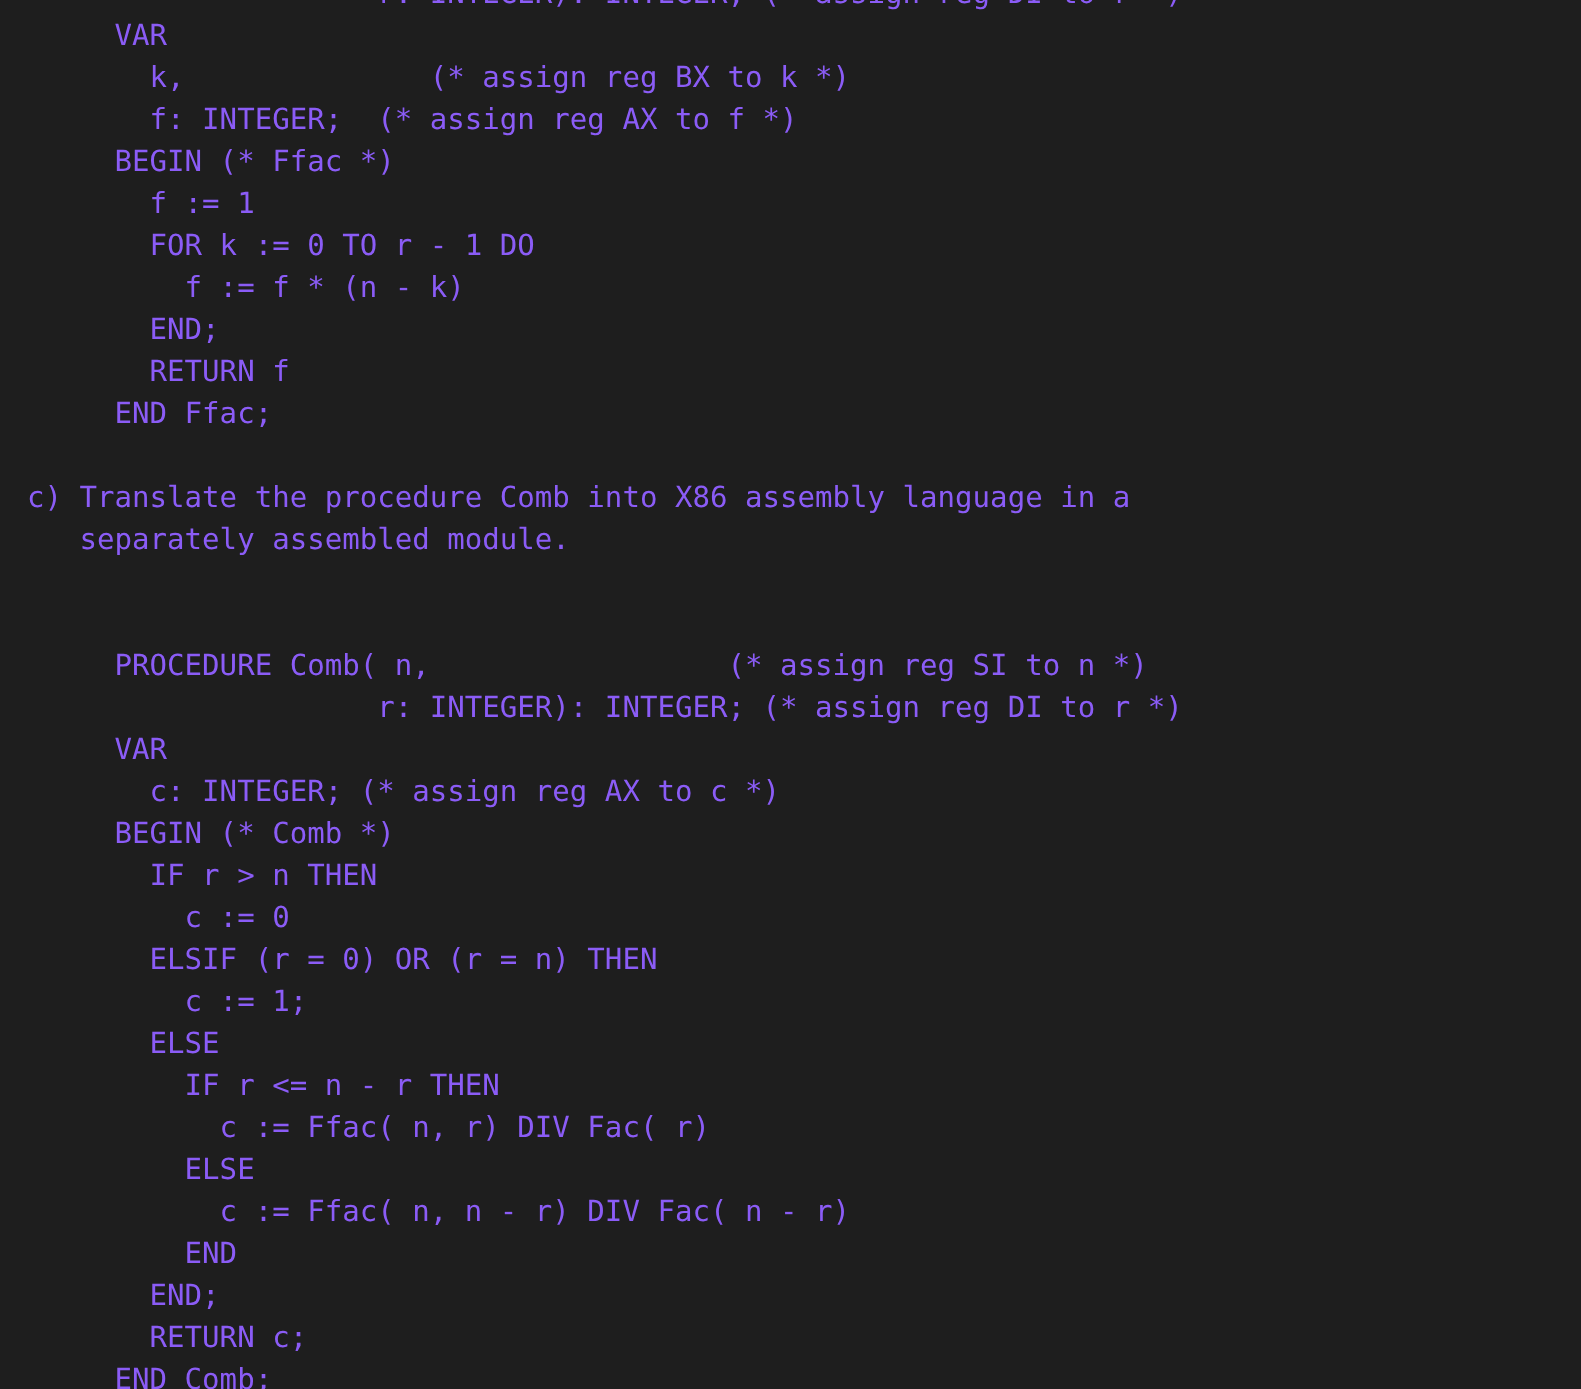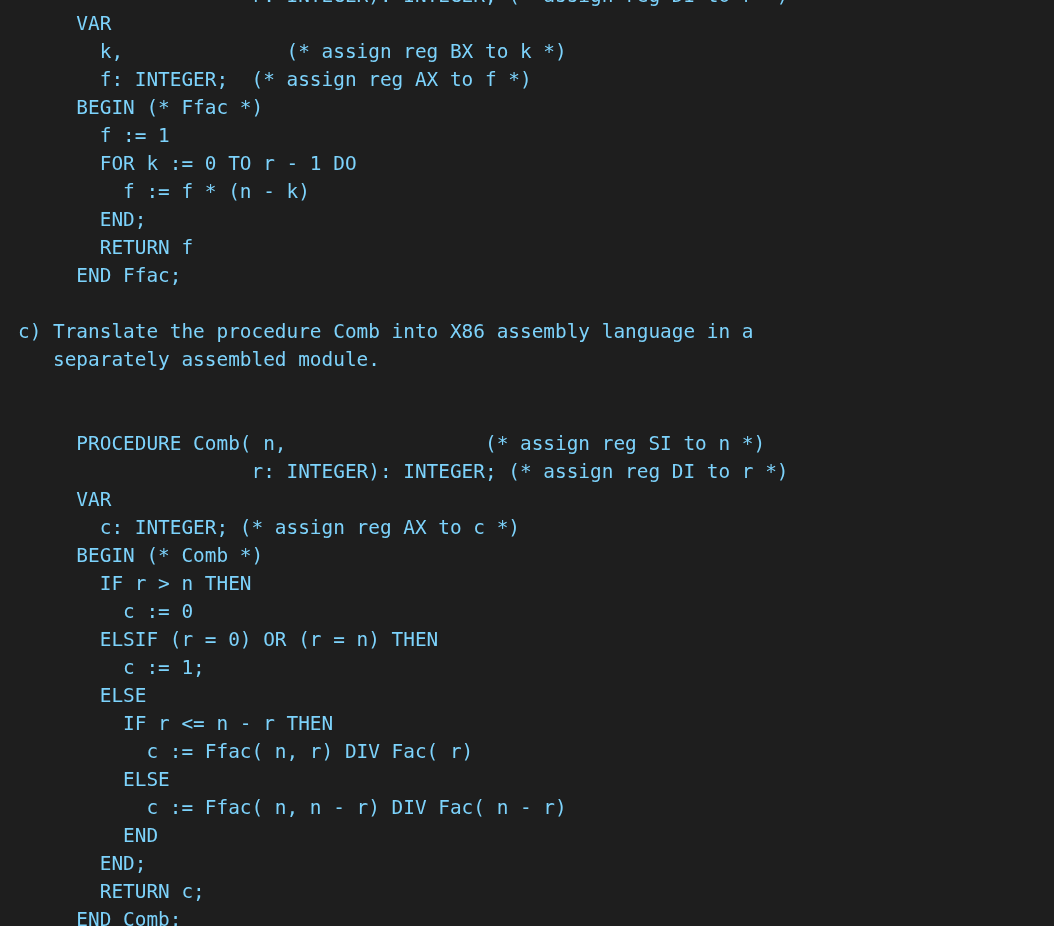--- a/index.html
+++ b/index.html
@@ -32,21 +32,21 @@
     line-height: 28px;
     color: #f0f0f0;
     white-space: pre;
     letter-spacing: 0px;
     -webkit-font-smoothing: antialiased;
   }
   .code-line {
     display: block;
     height: 28px;
     white-space: pre;
-    color: #7dd3fc;
+    color: #8b5cf6;
   }
   .code-line.blank {
     color: transparent;
   }
 </style>
 </head>
 <body>
 
 <div id="code-surface">
   <pre class="code-block" id="code-block"><span class="code-line">                    r: INTEGER): INTEGER; (* assign reg DI to r *)</span><span class="code-line">     VAR</span><span class="code-line">       k,              (* assign reg BX to k *)</span><span class="code-line">       f: INTEGER;  (* assign reg AX to f *)</span><span class="code-line">     BEGIN (* Ffac *)</span><span class="code-line">       f := 1</span><span class="code-line">       FOR k := 0 TO r - 1 DO</span><span class="code-line">         f := f * (n - k)</span><span class="code-line">       END;</span><span class="code-line">       RETURN f</span><span class="code-line">     END Ffac;</span><span class="code-line blank">&nbsp;</span><span class="code-line">c) Translate the procedure Comb into X86 assembly language in a</span><span class="code-line">   separately assembled module.</span><span class="code-line blank">&nbsp;</span><span class="code-line blank">&nbsp;</span><span class="code-line">     PROCEDURE Comb( n,                 (* assign reg SI to n *)</span><span class="code-line">                    r: INTEGER): INTEGER; (* assign reg DI to r *)</span><span class="code-line">     VAR</span><span class="code-line">       c: INTEGER; (* assign reg AX to c *)</span><span class="code-line">     BEGIN (* Comb *)</span><span class="code-line">       IF r &gt; n THEN</span><span class="code-line">         c := 0</span><span class="code-line">       ELSIF (r = 0) OR (r = n) THEN</span><span class="code-line">         c := 1;</span><span class="code-line">       ELSE</span><span class="code-line">         IF r &lt;= n - r THEN</span><span class="code-line">           c := Ffac( n, r) DIV Fac( r)</span><span class="code-line">         ELSE</span><span class="code-line">           c := Ffac( n, n - r) DIV Fac( n - r)</span><span class="code-line">         END</span><span class="code-line">       END;</span><span class="code-line">       RETURN c;</span><span class="code-line">     END Comb;</span></pre>

